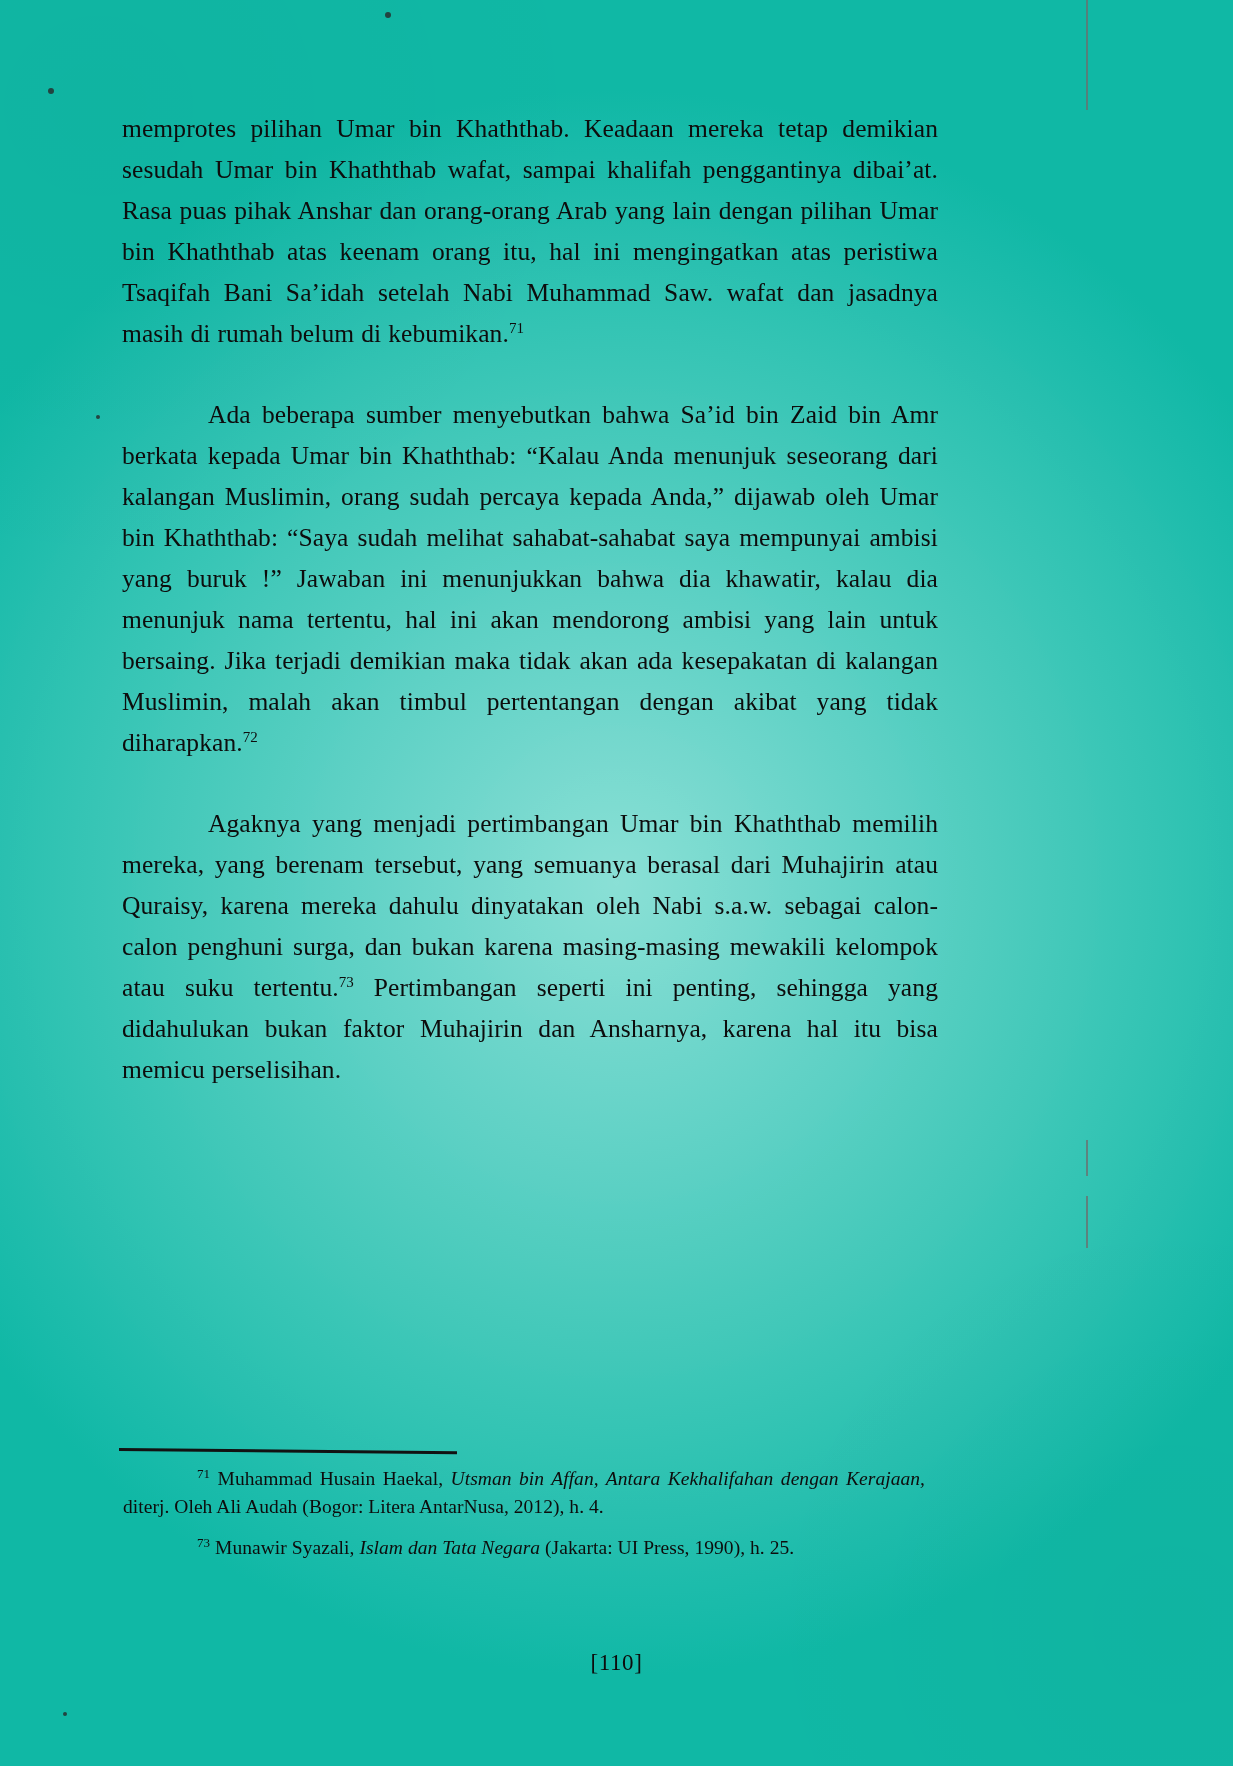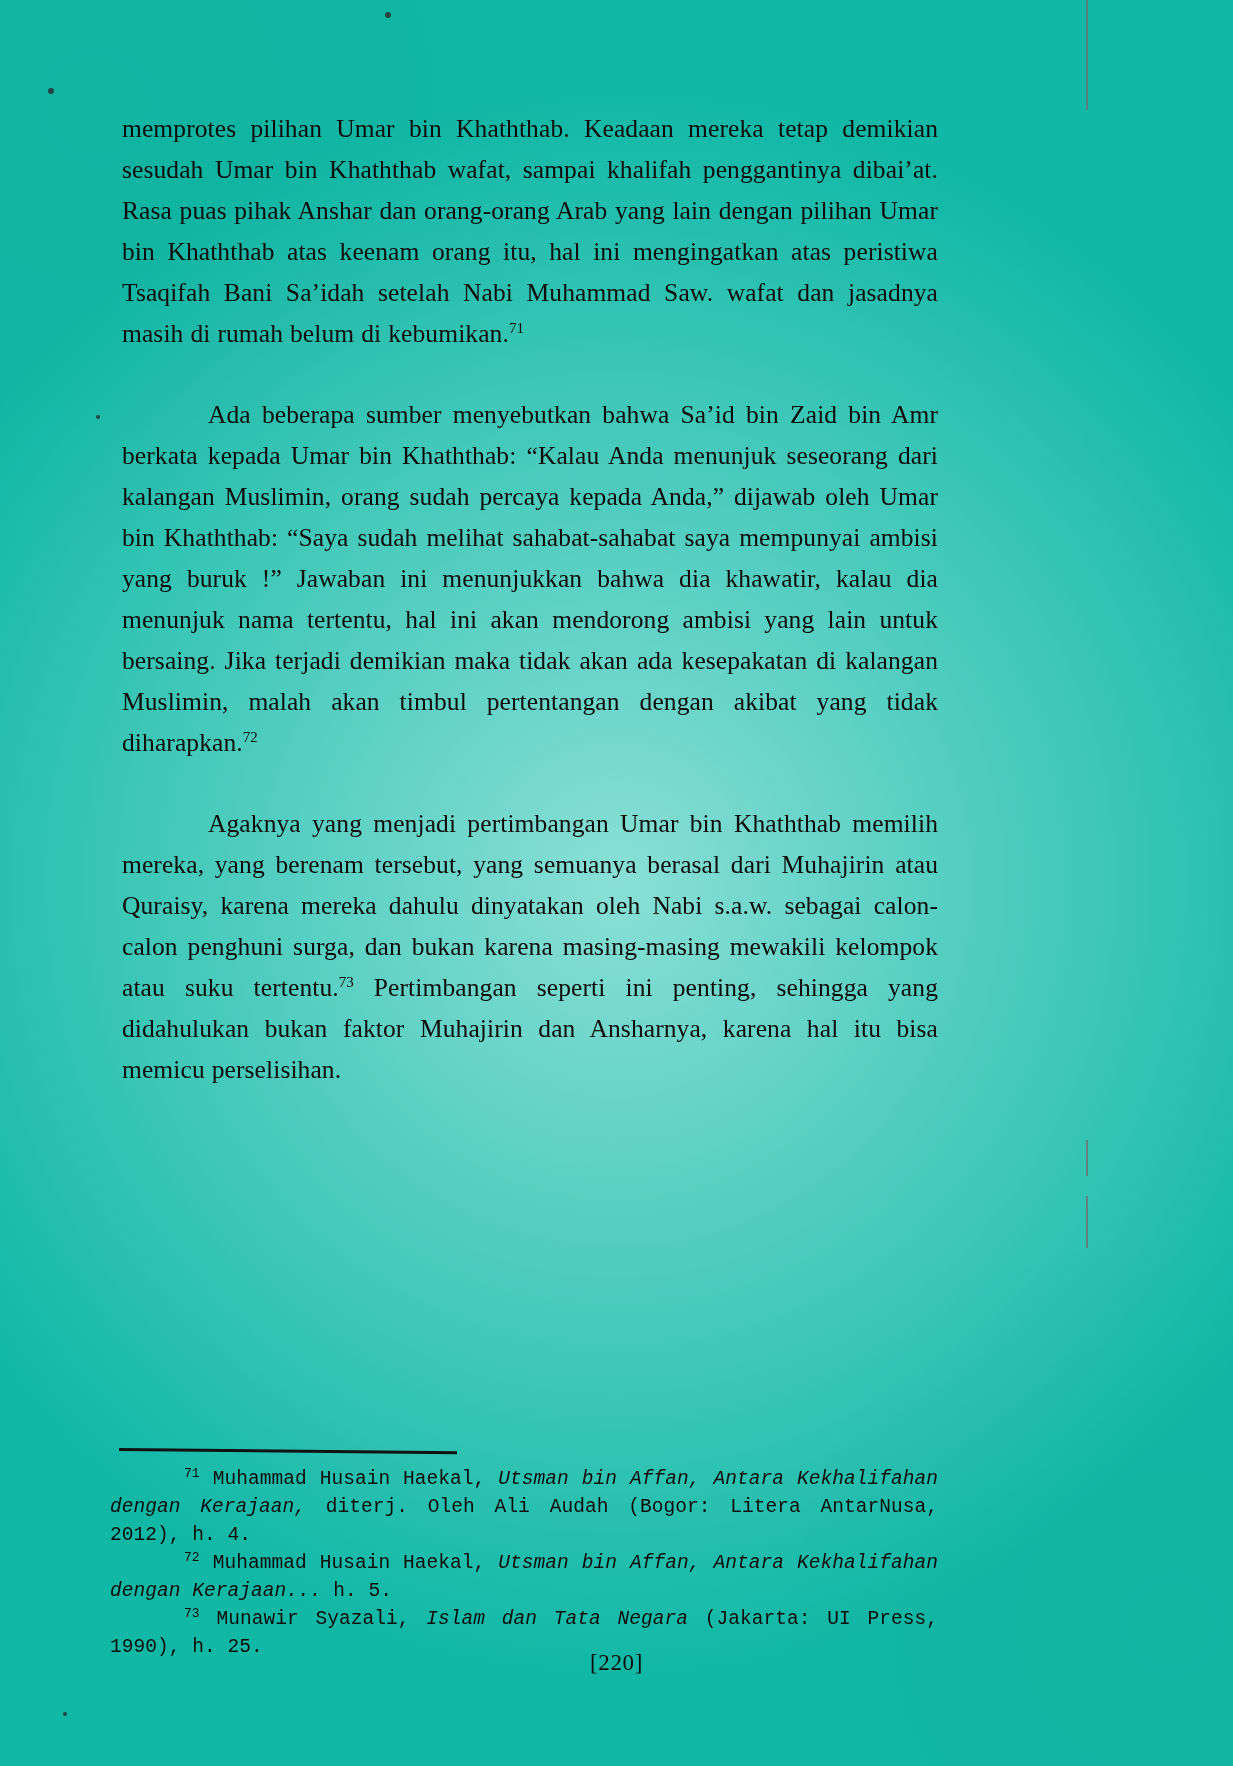--- a/index.html
+++ b/index.html
@@ -87,26 +87,26 @@
   }
   #footnote-rule {
     width: 338px;
     height: 3px;
     background: #1a1a1a;
     margin: 0 0 14px 9px;
     transform: rotate(0.55deg);
     transform-origin: left center;
   }
   p.footnote {
-    margin: 0;
+    margin: 13px;
     font-size: 19.5px;
     line-height: 28px;
     text-align: justify;
     letter-spacing: .05px;
-    font-family: Liberation Mono, monospace;
+    font-family: Liberation Serif, serif;
   }
   p.footnote .fn-indent {
     display: inline-block;
     width: 74px;
   }
   p.footnote sup.fnum {
     font-size: 13px;
     vertical-align: super;
     line-height: 0;
   }
@@ -152,19 +152,18 @@
 
 
     <p class="body-par"><span class="ind"></span><span>Agaknya yang menjadi pertimbangan Umar bin Khaththab memilih mereka, yang berenam tersebut, yang semuanya berasal dari Muhajirin atau Quraisy, karena mereka dahulu dinyatakan oleh Nabi s.a.w. sebagai calon-calon penghuni surga, dan bukan karena masing-masing mewakili kelompok atau suku tertentu.</span><sup class="fn">73</sup><span> Pertimbangan seperti ini penting, sehingga yang didahulukan bukan faktor Muhajirin dan Ansharnya, karena hal itu bisa memicu perselisihan.</span></p>
   </div>
 
   <div id="footnote-block">
     <div id="footnote-rule"></div>
 
     <p class="footnote"><span class="fn-indent"></span><sup class="fnum">71</sup> <span>Muhammad Husain Haekal,</span> <i>Utsman bin Affan, Antara Kekhalifahan dengan Kerajaan,</i><span> diterj. Oleh Ali Audah (Bogor: Litera AntarNusa, 2012), h. 4.</span></p>
 
-    <p class="footnote"><span class="fn-indent"></span><sup class="fnum">72</sup> <span>Muhammad Husain Haekal,</span> <i>Utsman bin Affan, Antara Kekhalifahan dengan Kerajaan...</i><span> h. 5.</span></p>
 
     <p class="footnote"><span class="fn-indent"></span><sup class="fnum">73</sup> <span>Munawir Syazali,</span> <i>Islam dan Tata Negara</i><span> (Jakarta: UI Press, 1990), h. 25.</span></p>
   </div>
 
-  <div id="page-number">[220]</div>
+  <div id="page-number">[110]</div>
 </div>
 
 </body></html>

